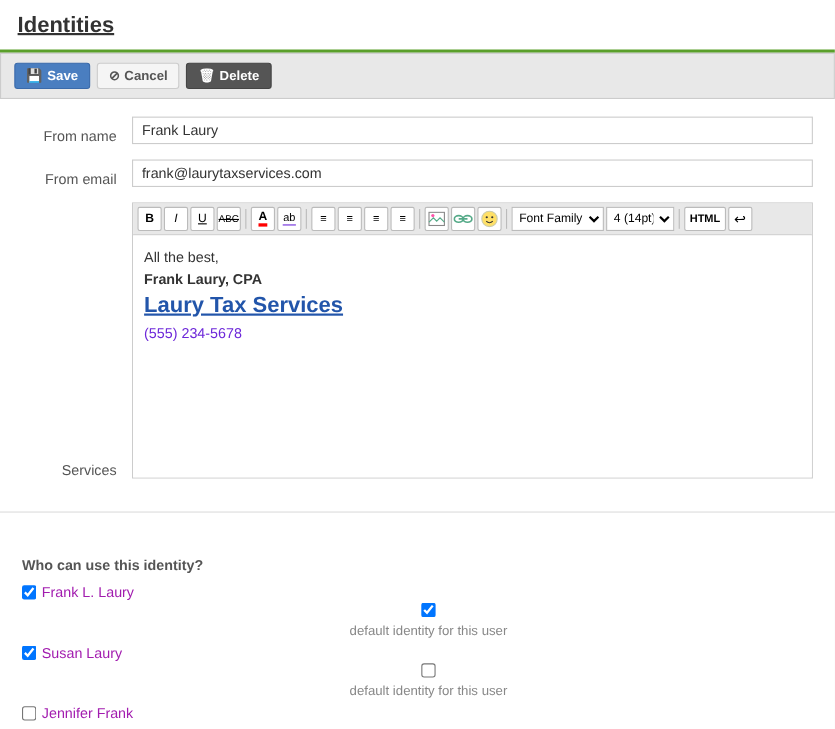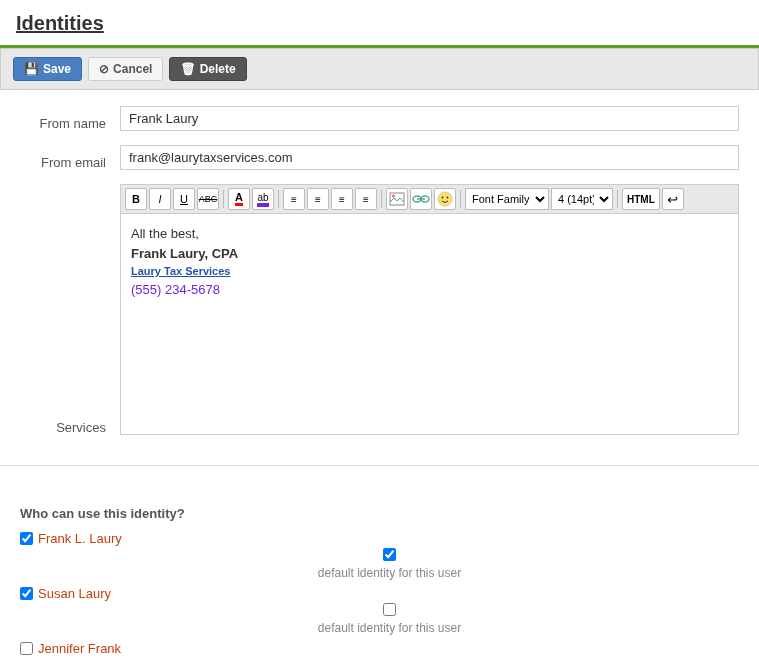--- a/index.html
+++ b/index.html
@@ -146,21 +146,21 @@
     .editor-content {
       padding: 10px;
       min-height: 220px;
       background: #fff;
       font-size: 13px;
       line-height: 1.5;
     }
 
     .sig-line1 { color: #333; }
     .sig-line2 { color: #333; font-weight: bold; }
-    .sig-line3 { color: #2255aa; font-weight: bold; text-decoration: underline; font-size: 11px; }
+    .sig-line3 { color: #2255aa; font-weight: bold; text-decoration: underline; font-size: 20px; }
     .sig-line4 { color: #6d28d9; font-style: normal; }
 
     .who-section {
       background: #fff;
       padding: 10px 20px 16px 20px;
       border-top: 1px solid #ddd;
     }
 
     .who-title {
       font-size: 13px;
@@ -175,21 +175,21 @@
     }
 
     .user-row {
       display: flex;
       align-items: center;
       gap: 5px;
       margin-bottom: 2px;
     }
 
     .user-name {
-      color: #c2410c;
+      color: #a21caf;
       font-size: 13px;
     }
 
     .default-row {
       display: flex;
       align-items: center;
       gap: 5px;
       margin-left: 20px;
       margin-bottom: 4px;
       flex-direction: column;
@@ -300,21 +300,21 @@
         <button class="editor-btn italic">I</button>
         <button class="editor-btn underline">U</button>
         <button class="editor-btn" style="font-size:9px; text-decoration:line-through;">ABC</button>
 
         <div class="editor-separator"></div>
 
         <button class="color-btn" title="Font Color">
           <span style="font-weight:bold; font-size:11px; border-bottom: 3px solid red; line-height:1;">A</span>
         </button>
         <button class="color-btn" title="Highlight">
-          <span style="font-size:10px; border-bottom: 4px solid #6d28d9;">ab</span>
+          <span style="font-size:10px; border-bottom: 1px solid #6d28d9;">ab</span>
         </button>
 
         <div class="editor-separator"></div>
 
         <button class="align-btn">≡</button>
         <button class="align-btn">≡</button>
         <button class="align-btn">≡</button>
         <button class="align-btn">≡</button>
 
         <div class="editor-separator"></div>

